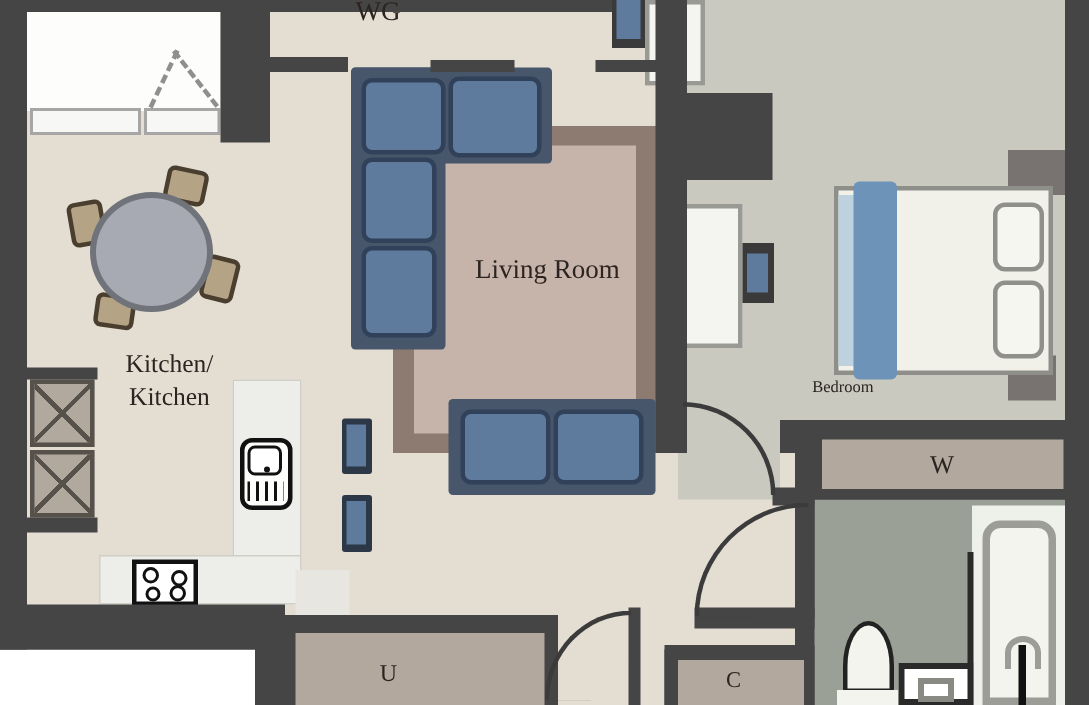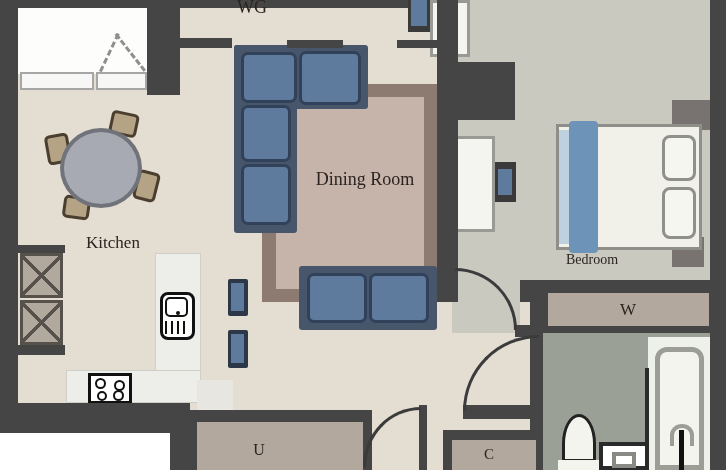--- a/index.html
+++ b/index.html
@@ -160,23 +160,24 @@
   <div class="abs wall" style="left:0;top:403px;width:190px;height:30px;"></div>
   <div class="abs wall" style="left:170px;top:433px;width:20px;height:37px;"></div>
   <div class="abs wall" style="left:463px;top:405px;width:80px;height:14px;"></div>
   <div class="abs wall" style="left:419px;top:405px;width:8px;height:65px;"></div>
 
   <div class="abs arc" style="left:455px;top:268px;width:62px;height:62px;border-top:3px solid #3b3b3b;border-right:3px solid #3b3b3b;border-top-right-radius:100%;"></div>
   <div class="abs arc" style="left:463px;top:335px;width:76px;height:76px;border-top:3px solid #3b3b3b;border-left:3px solid #3b3b3b;border-top-left-radius:100%;"></div>
   <div class="abs arc" style="left:363px;top:407px;width:58px;height:60px;border-top:3px solid #3b3b3b;border-left:3px solid #3b3b3b;border-top-left-radius:100%;"></div>
 
   <div class="abs label" style="left:228px;top:-3px;width:48px;font-size:18px;">WG</div>
-  <div class="abs label" style="left:305px;top:169px;width:120px;font-size:18px;">Dining Room</div>
+  <div class="abs label" style="left:305px;top:169px;width:120px;font-size:18px;">Living Room</div>
   <div class="abs label" style="left:58px;top:232px;width:110px;font-size:17px;line-height:22px;">
+    <div>Kitchen/</div>
     <div>Kitchen</div>
   </div>
-  <div class="abs label" style="left:552px;top:252px;width:80px;font-size:14px;">Bedroom</div>
+  <div class="abs label" style="left:522px;top:252px;width:80px;font-size:11px;">Bedroom</div>
   <div class="abs label" style="left:615px;top:300px;width:26px;font-size:17px;">W</div>
   <div class="abs label" style="left:248px;top:441px;width:22px;font-size:16px;">U</div>
   <div class="abs label" style="left:478px;top:446px;width:22px;font-size:15px;">C</div>
 
 
 </div>
 
 </body></html>

